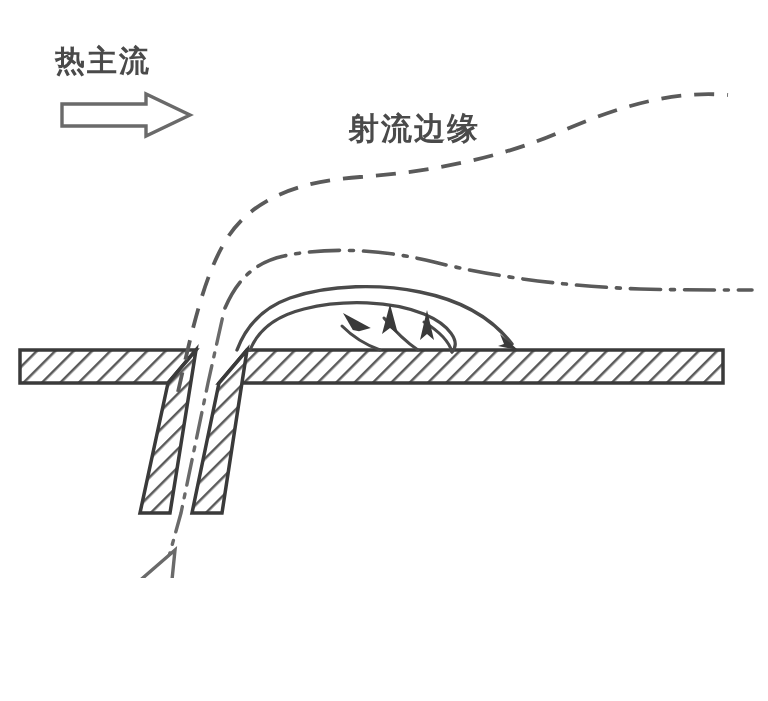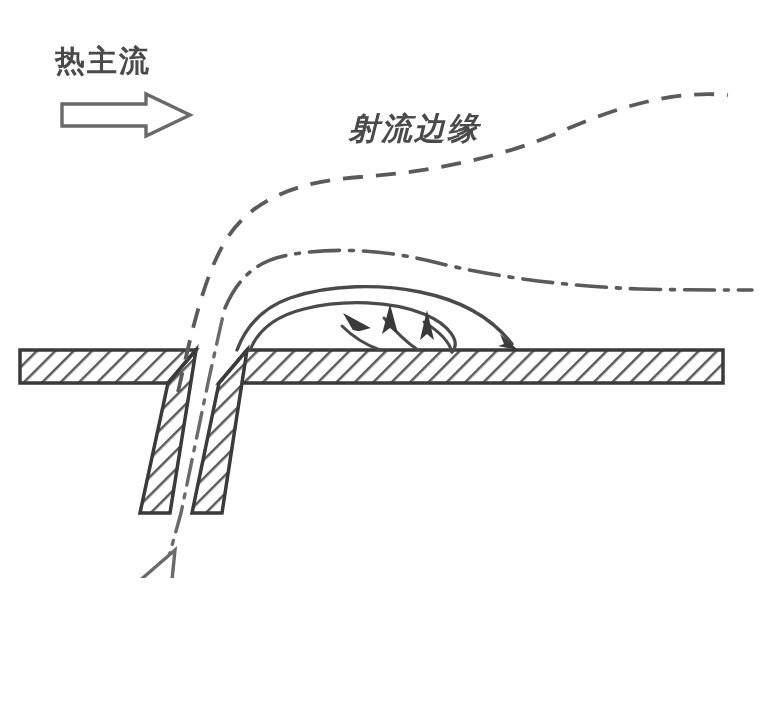--- a/index.html
+++ b/index.html
@@ -37,21 +37,20 @@
   }
   #label-hot-mainstream {
     left: 55px;
     top: 41px;
     font-size: 30px;
   }
   #label-jet-edge {
     left: 348px;
     top: 108px;
     font-size: 31px;
-    font-style: italic;
   }
   #label-cooling-jet {
     left: 177px;
     top: 596px;
     font-size: 32px;
   }
 </style>
 </head>
 <body>
 

